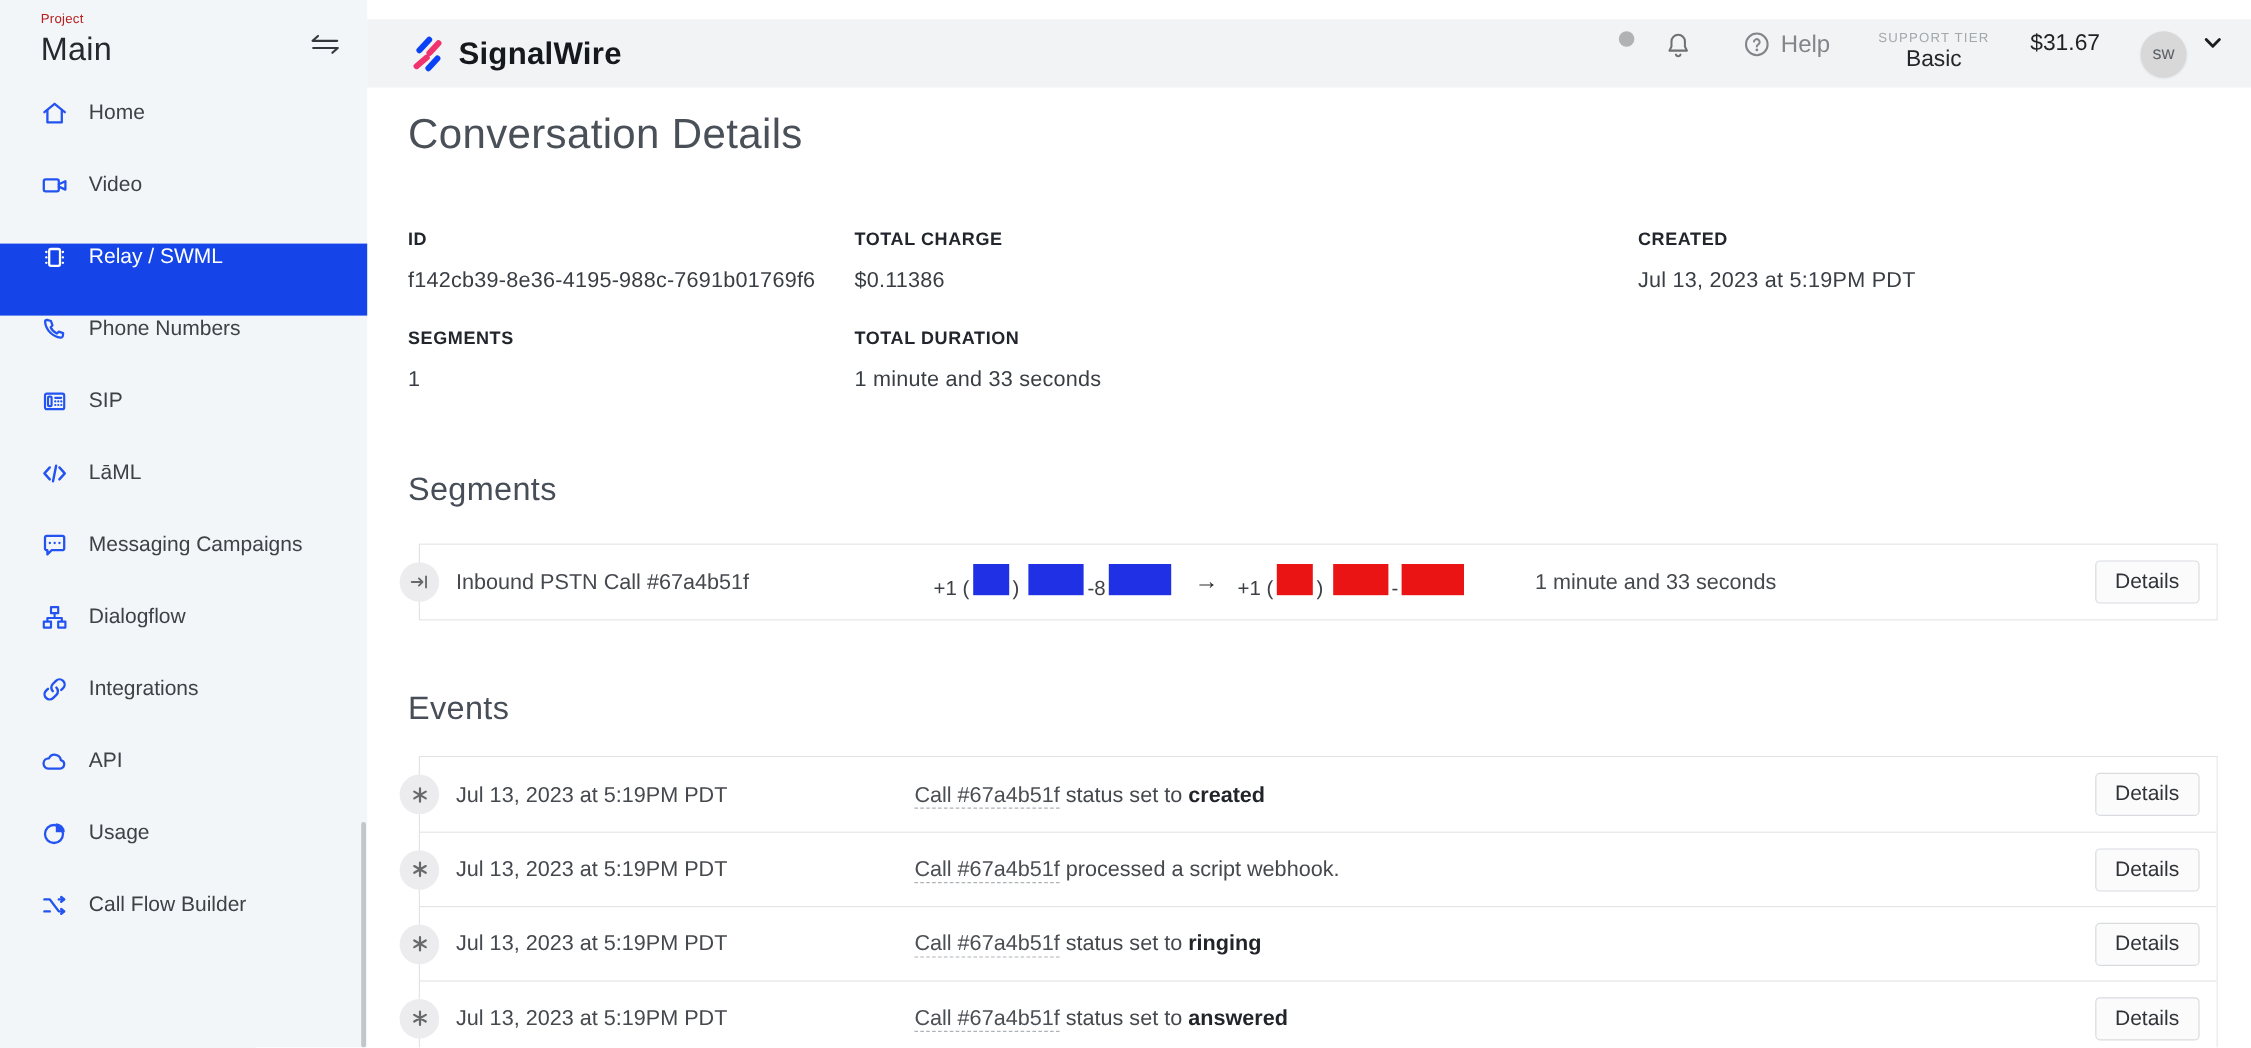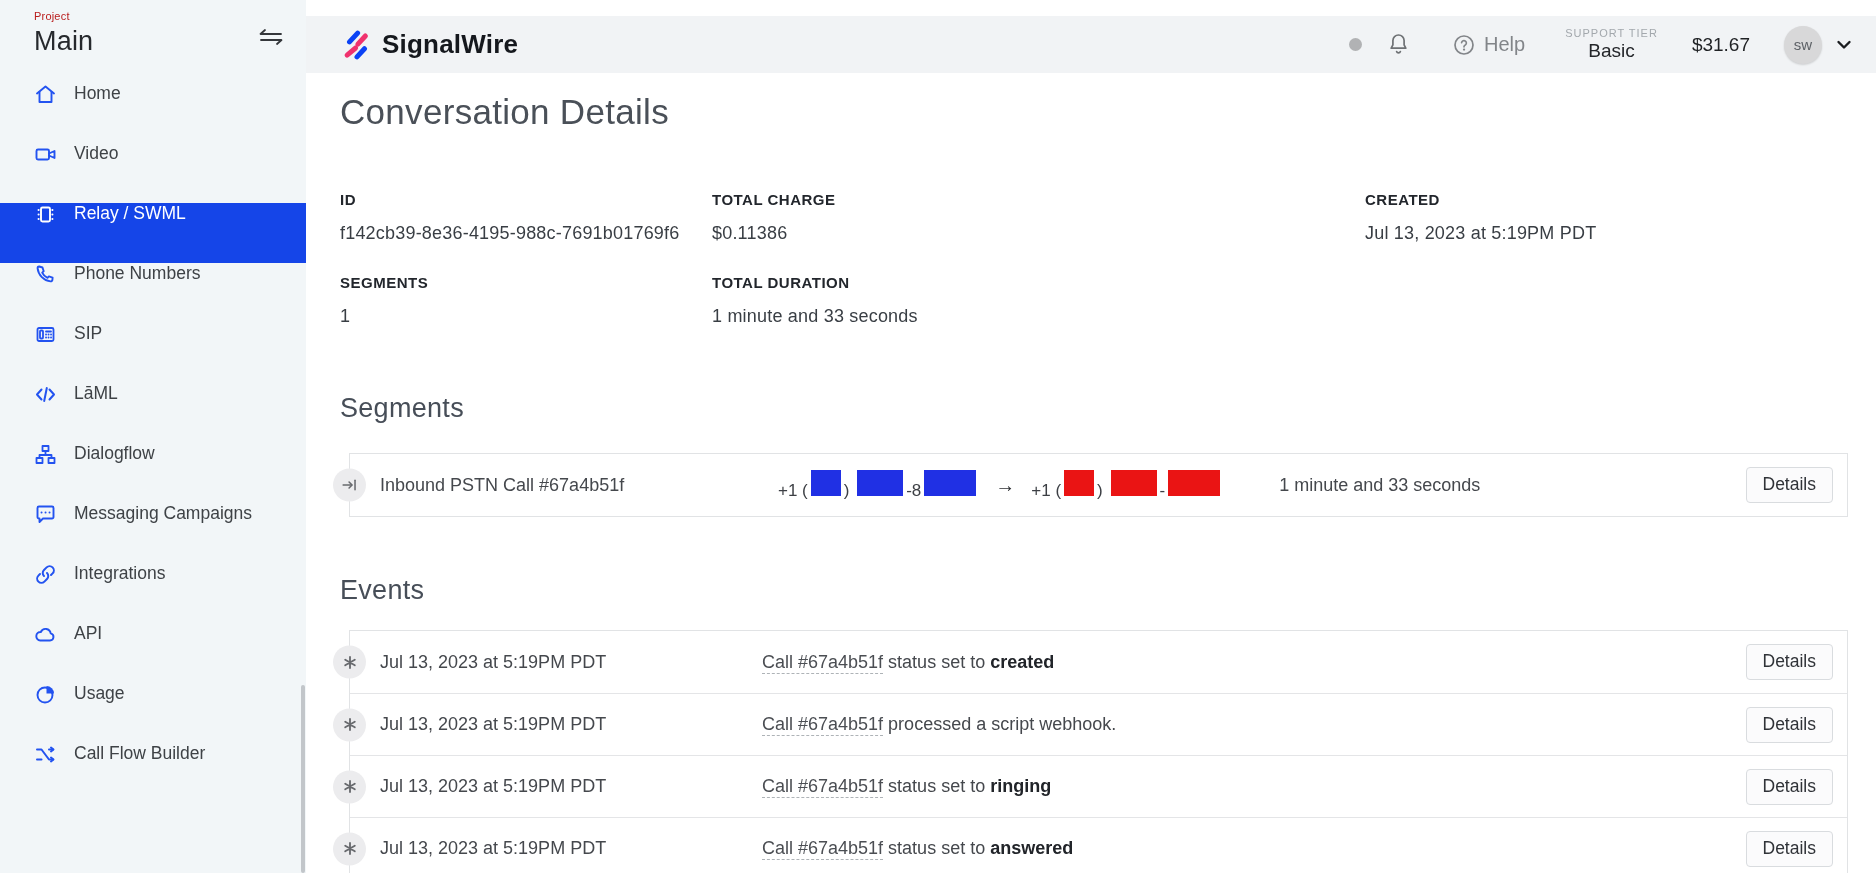--- a/index.html
+++ b/index.html
@@ -16,21 +16,21 @@
   .nav-item { height:60px; display:flex; padding-left:34px; gap:17px; font-size:17.5px; color:#3e4246; cursor:pointer; }
   .nav-item .icn { width:23px; height:23px; color:#2353f0; flex:0 0 23px; display:flex; }
   .nav-item.selected { background:#1545e8; color:#fff; }
   .nav-item.selected .icn { color:#fff; }
   .sb-scrollbar { position:absolute; right:1px; top:685px; width:4px; height:188px; background:#c2c6ca; border-radius:2px; }
 
   
   .topbar { position:absolute; left:306px; top:16px; width:1570px; height:57px; background:#f1f3f5; display:flex; align-items:center; z-index:2; }
   .brand { display:flex; align-items:center; gap:10px; margin-left:36px; }
   .brand-name { font-size:26px; font-weight:700; color:#15181d; letter-spacing:.2px; }
-  .tb-right { margin-left:auto; display:flex; align-items:center; }
+  .tb-right { margin-left:auto; display:flex; align-items:flex-start; }
   .tb-dot { width:13px; height:13px; border-radius:50%; background:#b1b2b4; margin-right:24px; }
   .tb-bell { width:25px; height:26px; color:#6e7174; margin-right:42px; cursor:pointer; }
   .tb-help { display:flex; align-items:center; gap:9px; color:#828589; font-size:20px; cursor:pointer; }
   .tb-help .qm { width:22px; height:22px; }
   .tier { text-align:center; margin:0 34px 0 40px; }
   .tier-label { font-size:11px; letter-spacing:1px; color:#a3a8ad; }
   .tier-value { font-size:19px; color:#24262a; margin-top:1px; }
   .balance { font-size:19px; color:#1f2124; margin-right:34px; }
   .avatar { width:38px; height:38px; border-radius:50%; background:#d8d8d9; box-shadow:0 1px 2px rgba(0,0,0,.15); display:flex; align-items:center; justify-content:center; font-size:15px; color:#5d6166; cursor:pointer; }
   .acct-chevron { width:20px; height:20px; margin:0 22px 0 12px; cursor:pointer; }
@@ -137,37 +137,37 @@
         <svg viewBox="0 0 23 23" fill="none" stroke="currentColor" stroke-width="2" stroke-linecap="round" stroke-linejoin="round">
             <path d="M7.5 6.5 L3 11.5 L7.5 16.5"></path>
             <path d="M15.5 6.5 L20 11.5 L15.5 16.5"></path>
             <path d="M12.8 5 L10.2 18"></path>
           </svg>
       </span>
       <span>LāML</span>
     </div>
     <div class="nav-item">
       <span class="icn">
+        <svg viewBox="0 0 23 23" fill="none" stroke="currentColor" stroke-width="1.9" stroke-linecap="round" stroke-linejoin="round">
+            <path d="M3.5 5 a1.5 1.5 0 0 1 1.5 -1.5 h13 a1.5 1.5 0 0 1 1.5 1.5 v9 a1.5 1.5 0 0 1 -1.5 1.5 h-9 L5.5 19 v-3.5 H5 a1.5 1.5 0 0 1 -1.5 -1.5 Z"></path>
+            <path d="M7.5 9.5 h.1 M11.5 9.5 h.1 M15.5 9.5 h.1"></path>
+          </svg>
+      </span>
+      <span>Messaging Campaigns</span>
+    </div>
+    <div class="nav-item">
+      <span class="icn">
         <svg viewBox="0 0 23 23" fill="none" stroke="currentColor" stroke-width="1.8" stroke-linejoin="round">
             <rect x="8.5" y="3" width="6" height="5"></rect>
             <rect x="2.5" y="15" width="6" height="5"></rect>
             <rect x="14.5" y="15" width="6" height="5"></rect>
             <path d="M11.5 8 v4 M5.5 15 v-3 h12 v3"></path>
           </svg>
       </span>
       <span>Dialogflow</span>
-    </div>
-    <div class="nav-item">
-      <span class="icn">
-        <svg viewBox="0 0 23 23" fill="none" stroke="currentColor" stroke-width="1.9" stroke-linecap="round" stroke-linejoin="round">
-            <path d="M3.5 5 a1.5 1.5 0 0 1 1.5 -1.5 h13 a1.5 1.5 0 0 1 1.5 1.5 v9 a1.5 1.5 0 0 1 -1.5 1.5 h-9 L5.5 19 v-3.5 H5 a1.5 1.5 0 0 1 -1.5 -1.5 Z"></path>
-            <path d="M7.5 9.5 h.1 M11.5 9.5 h.1 M15.5 9.5 h.1"></path>
-          </svg>
-      </span>
-      <span>Messaging Campaigns</span>
     </div>
     <div class="nav-item">
       <span class="icn">
         <svg viewBox="0 0 23 23" fill="none" stroke="currentColor" stroke-width="2" stroke-linecap="round" stroke-linejoin="round">
             <path d="M10 13 a4.2 4.2 0 0 1 0 -6 l2.6 -2.6 a4.2 4.2 0 0 1 6 6 L17 12"></path>
             <path d="M13 10 a4.2 4.2 0 0 1 0 6 l-2.6 2.6 a4.2 4.2 0 0 1 -6 -6 L6 11"></path>
           </svg>
       </span>
       <span>Integrations</span>
     </div>

